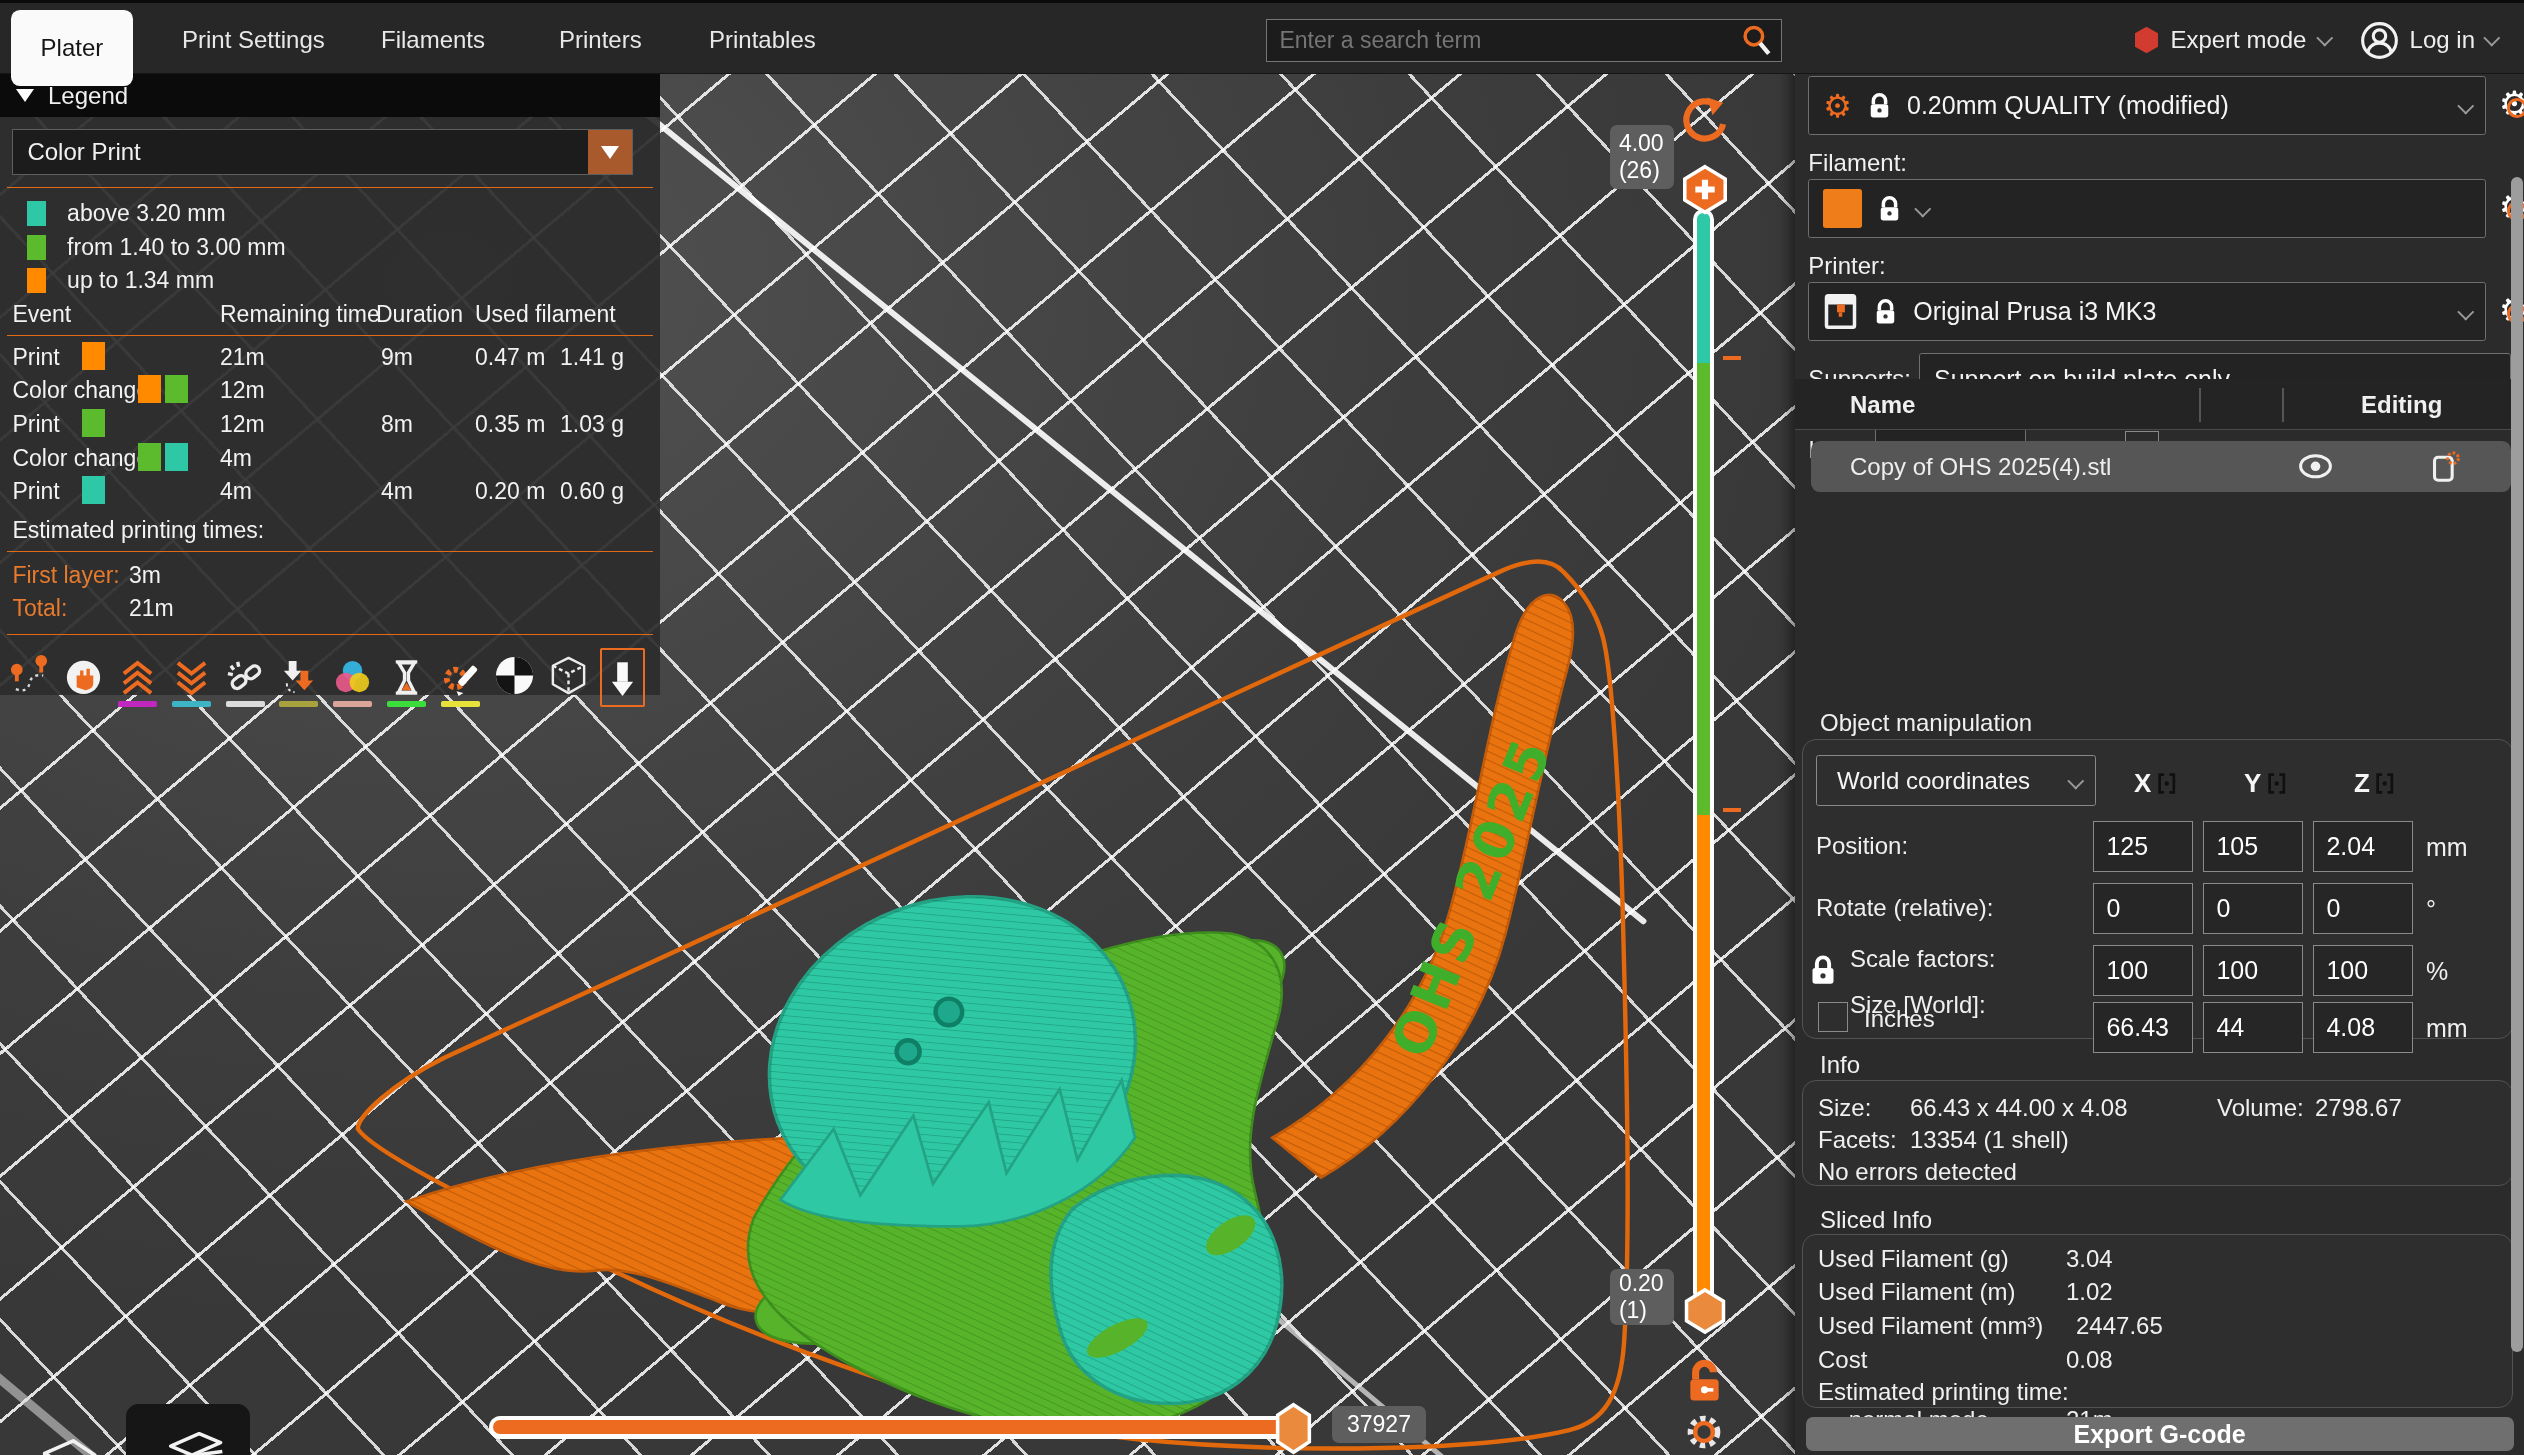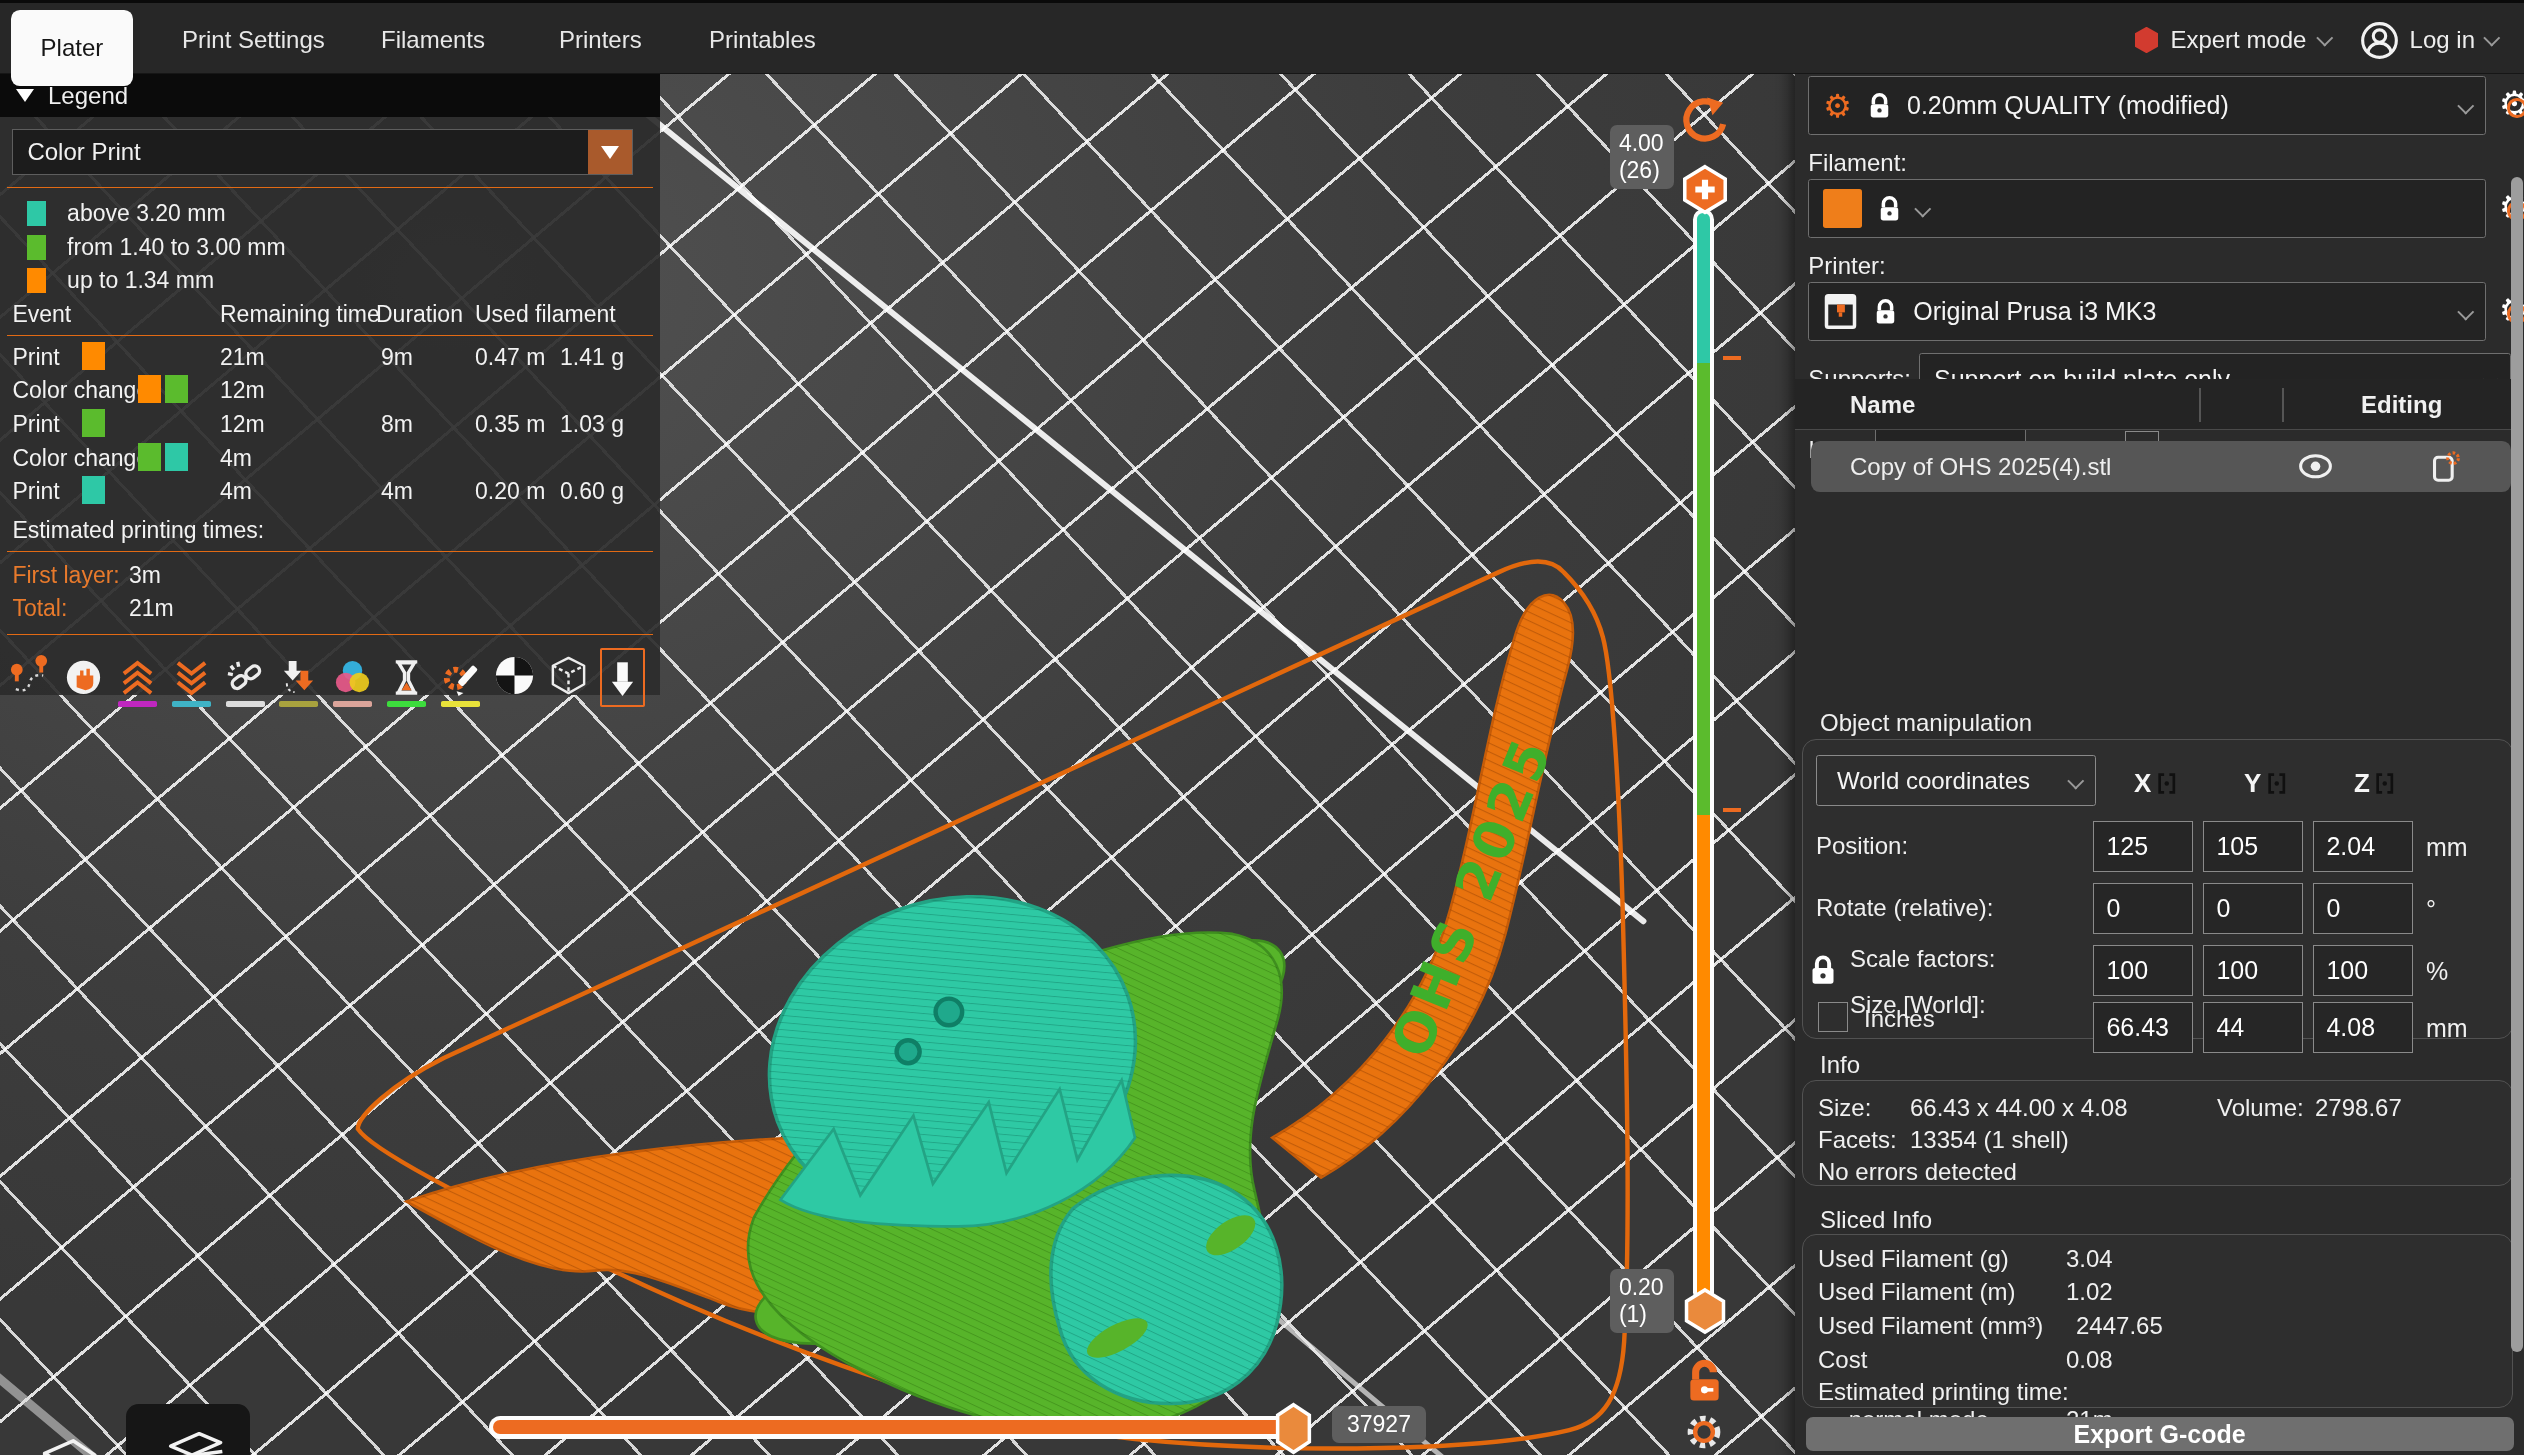--- a/index.html
+++ b/index.html
@@ -192,21 +192,21 @@
     <polygon points="27,3 50,17 50,41 27,55 4,41 4,17" fill="#ED6B21" stroke="#fff" stroke-width="4"></polygon>
     <path d="M27 18 V40 M16 29 H38" stroke="#fff" stroke-width="7"></path>
   </svg>
   <div id="vtrack-outer" style="top:135px;">
     <div class="vseg" style="top: 4.4px; height: 150px; border-radius: 6.2px 6.2px 0px 0px; background-color: rgb(46, 200, 166);"></div>
     <div class="vseg" style="top: 154px; height: 452px; background-color: rgb(91, 187, 45);"></div>
     <div class="vseg" style="top: 606px; height: 483px; border-radius: 0px 0px 6.2px 6.2px; background-color: rgb(255, 138, 0);"></div>
   </div>
   <div class="vtick" style="top:282px;"></div>
   <div class="vtick" style="top:734px;"></div>
-  <div class="tooltip" style="left:1610px; top:1195px; width:64px; height:64px;">
+  <div class="tooltip" style="left:1610px; top:1195px; width:64px; height:56px;">
     <span>0.20</span>
     <span>(1)</span>
   </div>
   <svg class="handle" style="left:1683px; top:1213px;" width="44" height="48" viewBox="0 0 50 54">
     <polygon points="25,3 46,16 46,38 25,51 4,38 4,16" fill="#EA8A3C" stroke="#fff" stroke-width="4"></polygon>
   </svg>
   <svg class="abs" style="left:1683px; top:1284px;" width="43" height="46" viewBox="0 0 48 52">
     <path d="M14 24 v-8 a10 10 0 0 1 20 0" stroke="#ED6B21" stroke-width="8" fill="none"></path>
     <rect x="8" y="24" width="32" height="24" rx="4" fill="#ED6B21"></rect>
     <circle cx="24" cy="36" r="4" fill="#fff"></circle>
@@ -252,20 +252,27 @@
   <div class="tab" style="left:381px;">
       <span>Filaments</span>
     </div>
   <div class="tab" style="left:559px;">
       <span>Printers</span>
     </div>
   <div class="tab" style="left:709px;">
       <span>Printables</span>
     </div>
 
+  <div id="search-wrap">
+    <input id="search-input" type="text" placeholder="Enter a search term" style="">
+    <svg width="35" height="35" viewBox="0 0 40 40" style="margin-right:7px;">
+      <circle cx="17" cy="15" r="10" fill="none" stroke="#ED6B21" stroke-width="4"></circle>
+      <line x1="24" y1="23" x2="34" y2="35" stroke="#f2f2f2" stroke-width="5"></line>
+    </svg>
+  </div>
 
   <div class="abs" style="left:2135px; top:0; height:74px; display:flex; align-items:center; gap:12.4px;">
     <span class="hexbadge"></span>
     <span style="font-size:24px;">Expert mode</span>
     <span class="chev" style="margin-top:-5.3px;"></span>
   </div>
   <div class="abs" style="left:2360px; top:0; height:74px; display:flex; align-items:center; gap:10.6px;">
     <svg width="39" height="39" viewBox="0 0 44 44">
       <circle cx="22" cy="22" r="19" fill="none" stroke="#f2f2f2" stroke-width="3.5"></circle>
       <circle cx="22" cy="17" r="7" fill="none" stroke="#f2f2f2" stroke-width="3.5"></circle>

